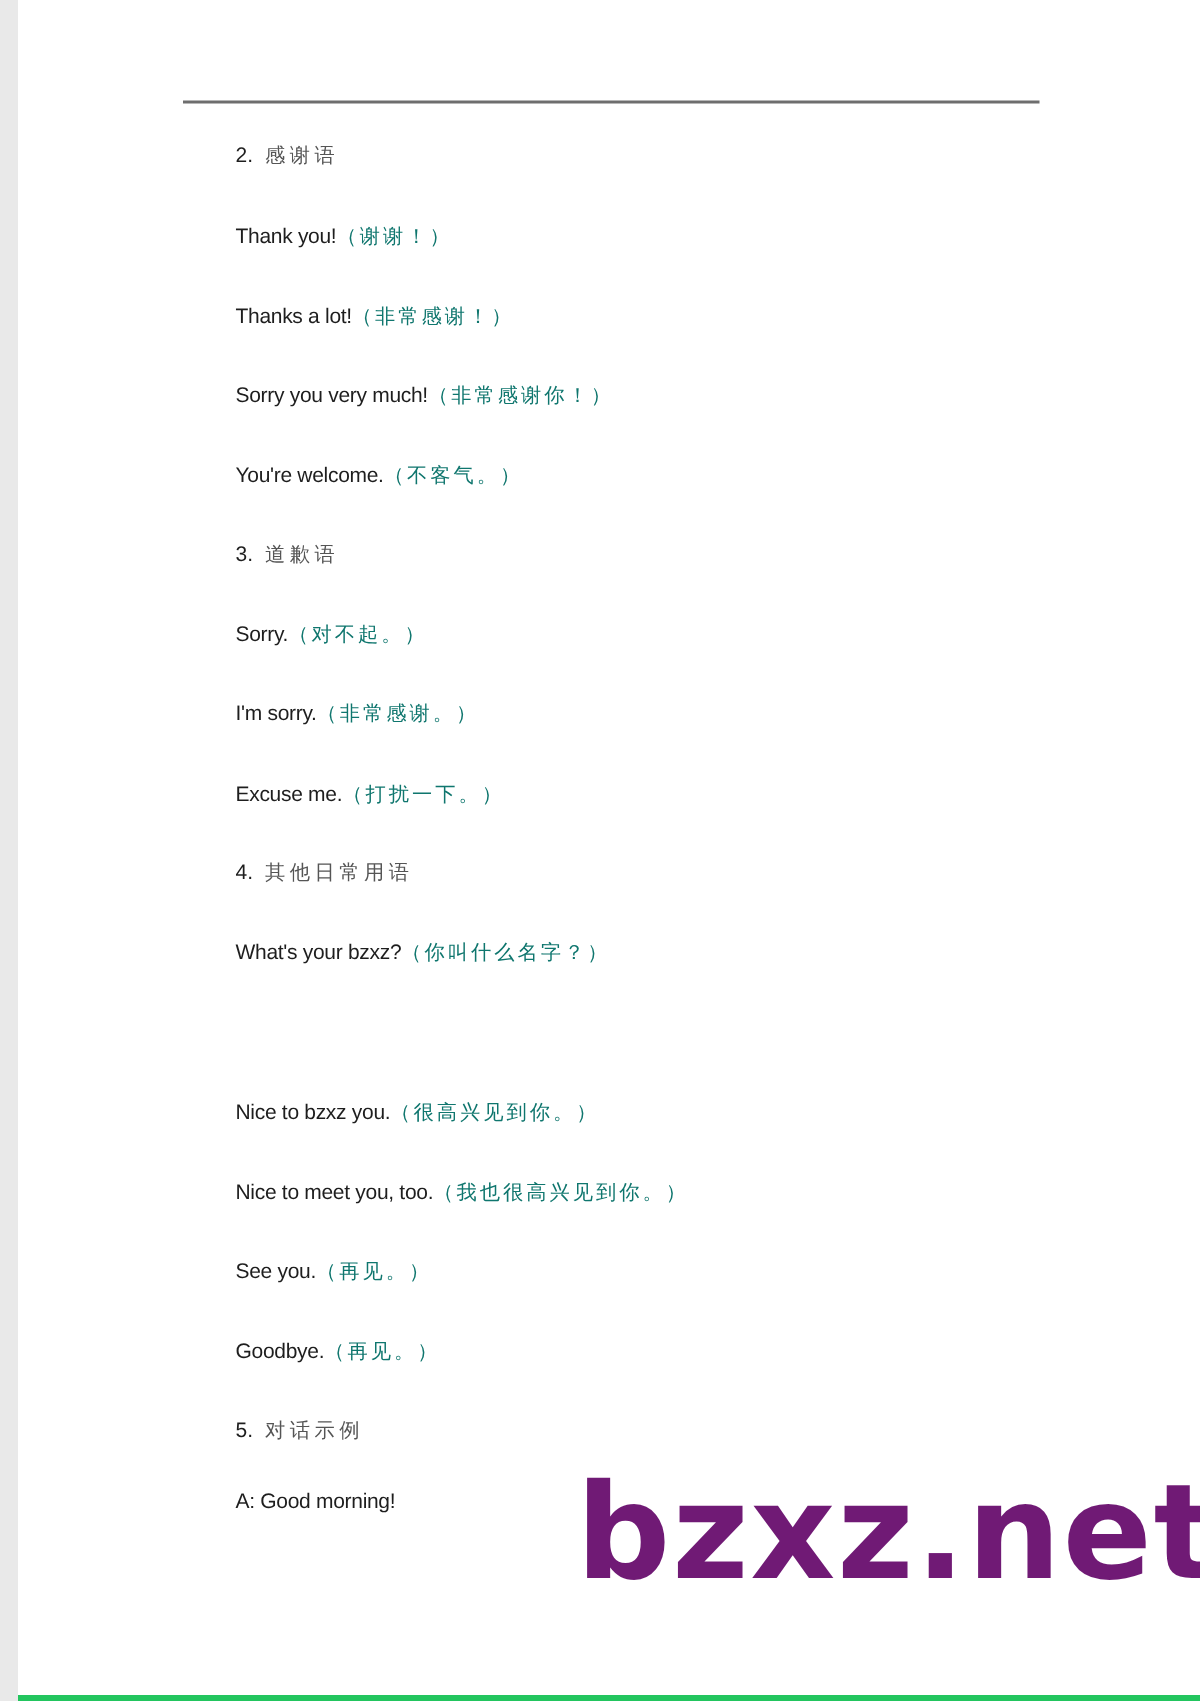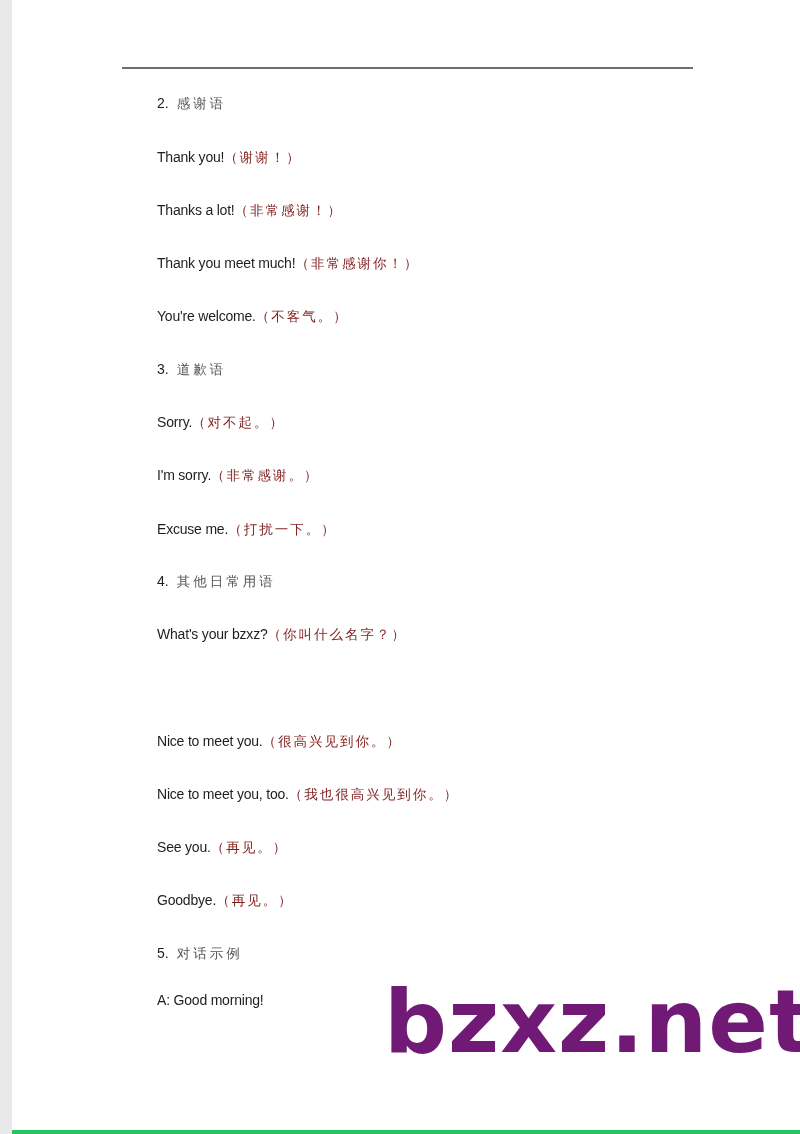--- a/index.html
+++ b/index.html
@@ -40,21 +40,21 @@
       line-height: 20px;
       font-size: 14px;
       white-space: nowrap;
       color: #1e1e1e;
     }
     .line .en {
       color: #1e1e1e;
       letter-spacing: -0.2px;
     }
     .line .zh {
-      color: #7f1d1d;
+      color: #0f766e;
       font-family: "DejaVu Sans", sans-serif;
       font-size: 13.5px;
       letter-spacing: 2px;
     }
     .heading .num {
       color: #1e1e1e;
       margin-right: 8px;
     }
     .heading .zh {
       color: #555555;
@@ -83,21 +83,21 @@
   <div class="line heading" style="top:93px">
     <span class="num">2.</span><span class="zh">感谢语</span>
   </div>
   <div class="line" style="top:147px">
     <span class="en">Thank you!</span><span class="zh">（谢谢！）</span>
   </div>
   <div class="line" style="top:200px">
     <span class="en">Thanks a lot!</span><span class="zh">（非常感谢！）</span>
   </div>
   <div class="line" style="top:253px">
-    <span class="en">Thank you meet much!</span><span class="zh">（非常感谢你！）</span>
+    <span class="en">Sorry you very much!</span><span class="zh">（非常感谢你！）</span>
   </div>
   <div class="line" style="top:306px">
     <span class="en">You're welcome.</span><span class="zh">（不客气。）</span>
   </div>
 
   <div class="line heading" style="top:359px">
     <span class="num">3.</span><span class="zh">道歉语</span>
   </div>
   <div class="line" style="top:412px">
     <span class="en">Sorry.</span><span class="zh">（对不起。）</span>
@@ -109,21 +109,21 @@
     <span class="en">Excuse me.</span><span class="zh">（打扰一下。）</span>
   </div>
 
   <div class="line heading" style="top:571px">
     <span class="num">4.</span><span class="zh">其他日常用语</span>
   </div>
   <div class="line" style="top:624px">
     <span class="en">What's your bzxz?</span><span class="zh">（你叫什么名字？）</span>
   </div>
   <div class="line" style="top:731px">
-    <span class="en">Nice to meet you.</span><span class="zh">（很高兴见到你。）</span>
+    <span class="en">Nice to bzxz you.</span><span class="zh">（很高兴见到你。）</span>
   </div>
   <div class="line" style="top:784px">
     <span class="en">Nice to meet you, too.</span><span class="zh">（我也很高兴见到你。）</span>
   </div>
   <div class="line" style="top:837px">
     <span class="en">See you.</span><span class="zh">（再见。）</span>
   </div>
   <div class="line" style="top:890px">
     <span class="en">Goodbye.</span><span class="zh">（再见。）</span>
   </div>

